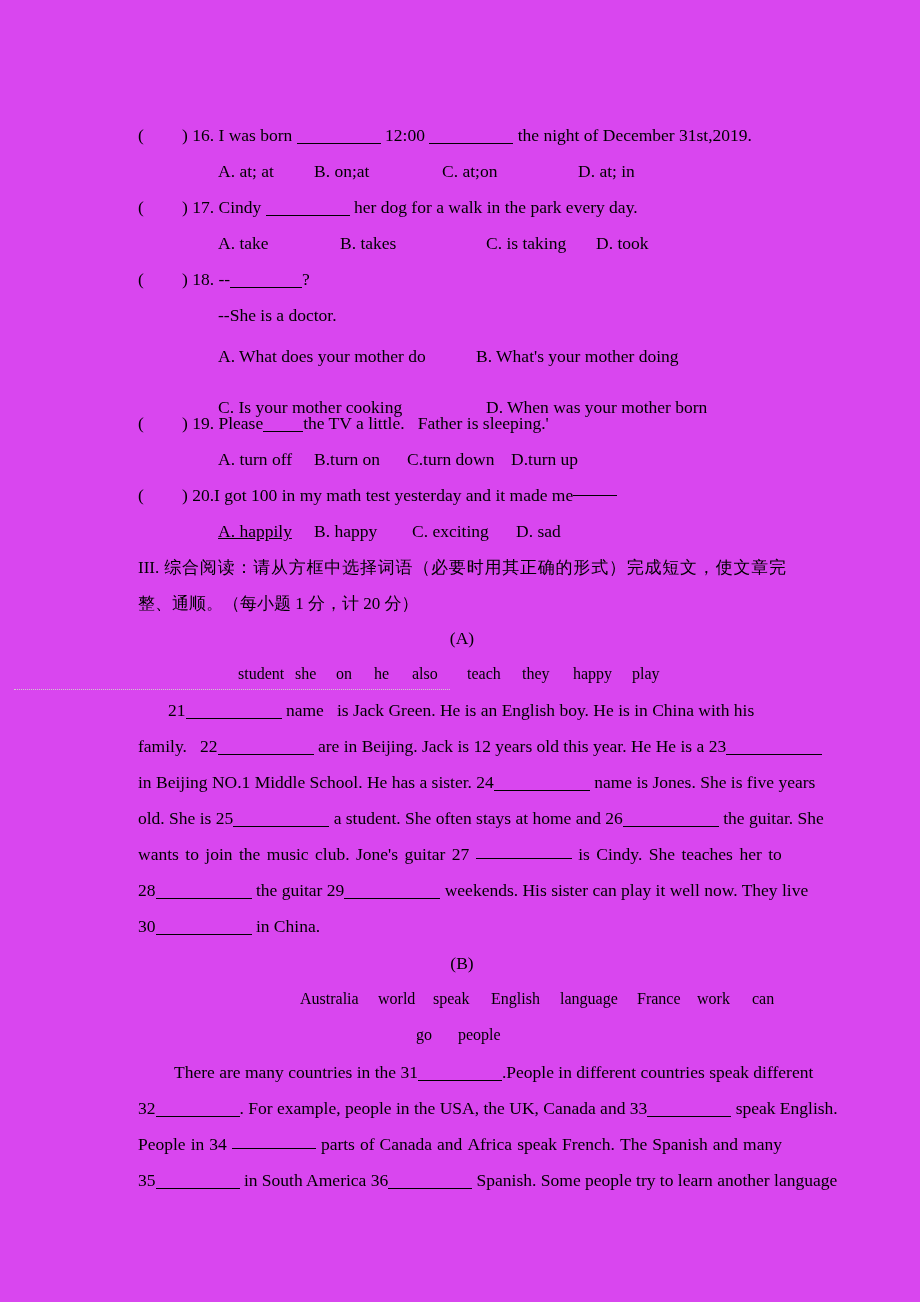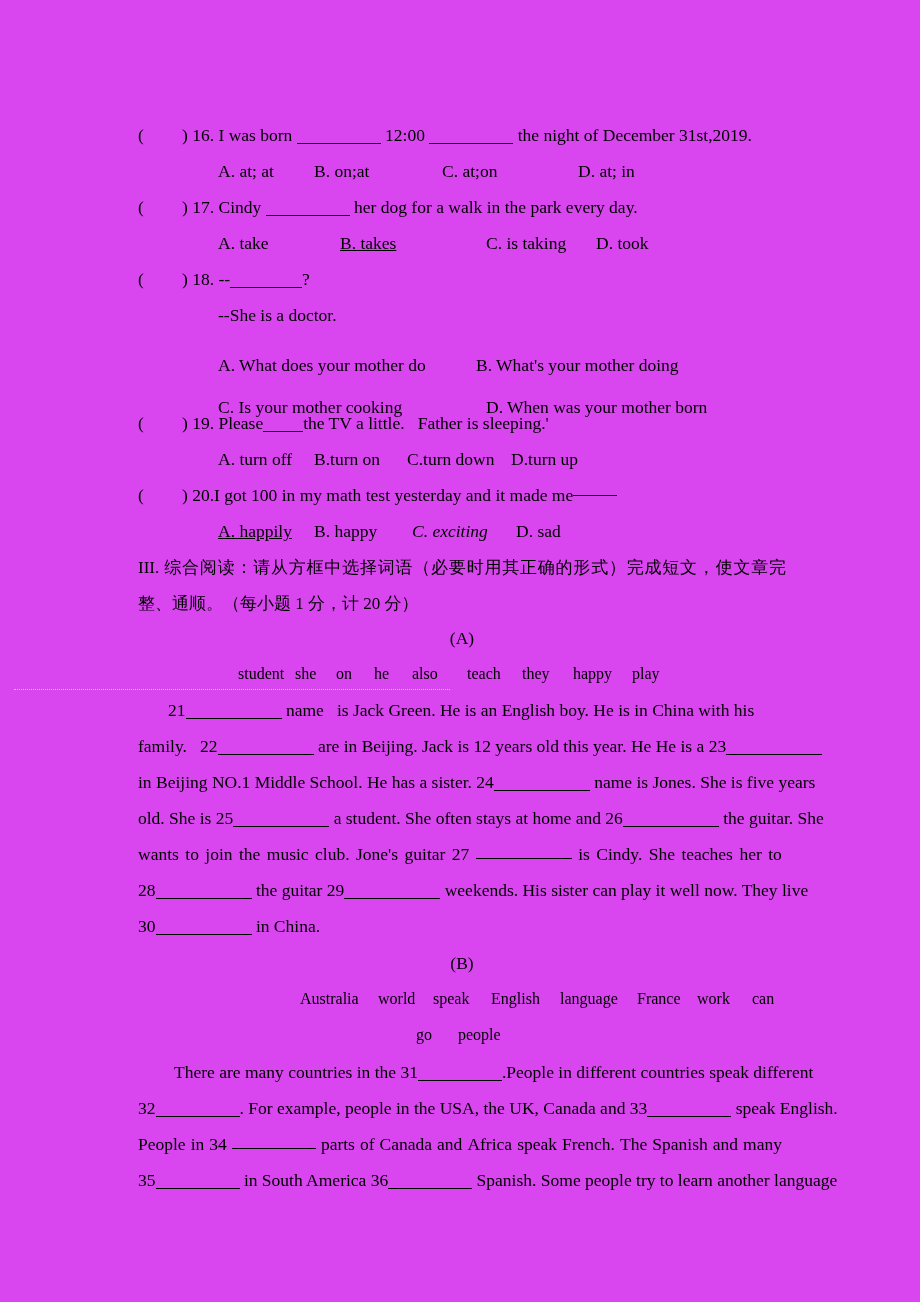--- a/index.html
+++ b/index.html
@@ -124,37 +124,37 @@
 <body>
 
 <div class="page">
 
   <div class="mc-row" style="top:125px;"><span class="paren-open w"><span>(</span></span><span class="w">)</span><span class="w"> </span><span class="w">16.</span><span class="w"> </span><span class="w">I was born </span><span class="blank b-long"></span><span class="w"> 12:00 </span><span class="blank b-long"></span><span class="w"> the night of December 31st,2019.</span></div>
 
   <div class="opt-line" style="top:161px;"><span class="oc" style="width:96px;">A. at; at</span><span class="oc" style="width:128px;">B. on;at</span><span class="oc" style="width:136px;">C. at;on</span><span class="oc">D. at; in</span></div>
 
   <div class="mc-row" style="top:197px;"><span class="paren-open w"><span>(</span></span><span class="w">)</span><span class="w"> </span><span class="w">17.</span><span class="w"> </span><span class="w">Cindy </span><span class="blank b-long"></span><span class="w"> her dog for a walk in the park every day.</span></div>
 
-  <div class="opt-line" style="top:233px;"><span class="oc" style="width:122px;">A. take</span><span class="oc" style="width:146px;text-decoration:underline;">B. takes</span><span class="oc" style="width:110px;">C. is taking</span><span class="oc">D. took</span></div>
+  <div class="opt-line" style="top:233px;"><span class="oc" style="width:122px;">A. take</span><span class="oc" style="width:146px;">B. takes</span><span class="oc" style="width:110px;">C. is taking</span><span class="oc">D. took</span></div>
 
   <div class="mc-row" style="top:269px;"><span class="paren-open w"><span>(</span></span><span class="w">)</span><span class="w"> </span><span class="w">18.</span><span class="w"> </span><span class="w">--</span><span class="blank b-med"></span><span class="w">?</span></div>
 
   <div class="sub-line" style="top:305px;">--She is a doctor.</div>
 
-  <div class="opt-line" style="top:355px;"><span class="oc" style="width:258px;">A. What does your mother do</span><span class="oc">B. What's your mother doing</span></div>
+  <div class="opt-line" style="top:346px;"><span class="oc" style="width:258px;">A. What does your mother do</span><span class="oc">B. What's your mother doing</span></div>
 
   <div class="opt-line" style="top:377px;"><span class="oc" style="width:268px;margin-top:20px;">C. Is your mother cooking</span><span class="oc">D. When was your mother born</span></div>
 
   <div class="mc-row" style="top:413px;"><span class="paren-open w"><span>(</span></span><span class="w">)</span><span class="w"> </span><span class="w">19.</span><span class="w"> </span><span class="w">Please</span><span class="blank b-short"></span><span class="w">the TV a little.   Father is sleeping.'</span></div>
 
   <div class="opt-line" style="top:449px;"><span class="oc" style="width:96px;">A. turn off</span><span class="oc" style="width:93px;">B.turn on</span><span class="oc" style="width:104px;">C.turn down</span><span class="oc">D.turn up</span></div>
 
   <div class="mc-row" style="top:485px;"><span class="paren-open w"><span>(</span></span><span class="w">)</span><span class="w"> </span><span class="w">20.</span><span class="w">I got 100 in my math test yesterday and it made me</span><span class="dash-tail"></span></div>
 
-  <div class="opt-line" style="top:521px;"><span class="oc" style="width:96px;text-decoration:underline;">A. happily</span><span class="oc" style="width:98px;">B. happy</span><span class="oc" style="width:104px;font-style:italic;">C. exciting</span><span class="oc">D. sad</span></div>
+  <div class="opt-line" style="top:521px;"><span class="oc" style="width:96px;text-decoration:underline;">A. happily</span><span class="oc" style="width:98px;">B. happy</span><span class="oc" style="width:104px;">C. exciting</span><span class="oc">D. sad</span></div>
 
   <div class="cn-block">III. 综合阅读：请从方框中选择词语（必要时用其正确的形式）完成短文，使文章完整、通顺。（每小题 1 分，计 20 分）</div>
 
   <div class="center-label" style="top:628px;">(A)</div>
 
   <div class="wordbank" style="left:238px; top:664px;"><span class="oc" style="width:57px;">student</span><span class="oc" style="width:41px;">she</span><span class="oc" style="width:38px;">on</span><span class="oc" style="width:38px;">he</span><span class="oc" style="width:55px;">also</span><span class="oc" style="width:55px;">teach</span><span class="oc" style="width:51px;">they</span><span class="oc" style="width:59px;">happy</span><span class="oc">play</span></div>
 
   <div class="artifact"></div>
 
   <div class="cloze-line" style="top:700px;"><span class="w" style="display:inline-block;width:30px;"></span><span class="w">21</span><span class="blank b-xlong"></span><span class="w"> name   is Jack Green. He is an English boy. He is in China with his</span></div>

